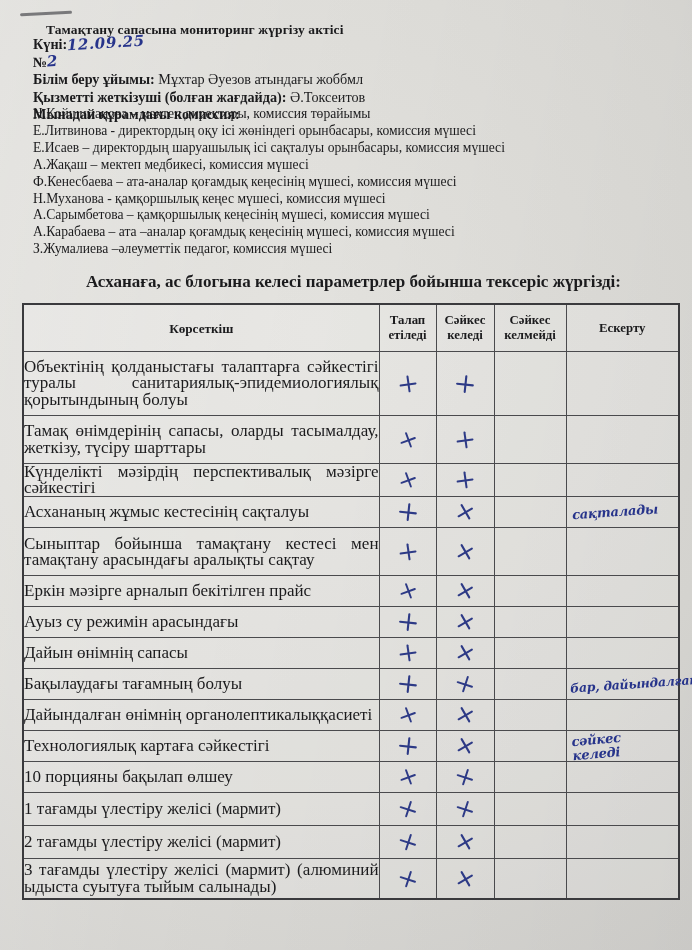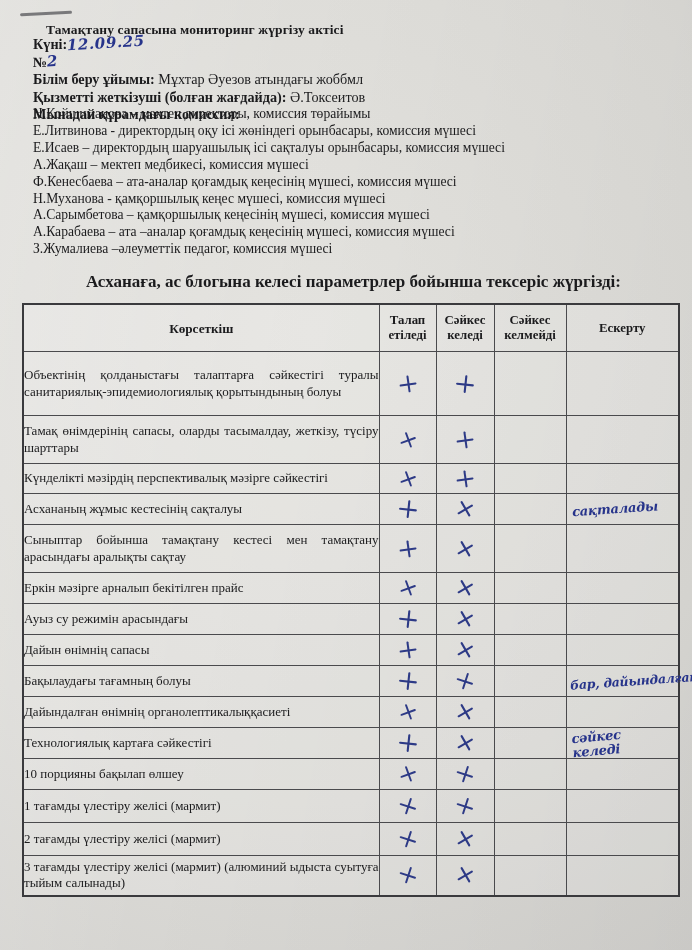--- a/index.html
+++ b/index.html
@@ -90,21 +90,21 @@
 
   thead th{
     height:46px;
     font-weight:bold;font-size:12.8px;
     line-height:15px;
     text-align:center;
   }
   thead th.h-ind{font-size:13.2px;}
 
   td.ind{
-    font-size:13px;line-height:16.2px;
+    font-size:17px;line-height:16.2px;
     padding:5px 7px 5px 9px;
     text-align:justify;
     text-justify:inter-word;
   }
   td.mark{position:relative;}
 
   
   .plus{
     position:absolute;left:50%;top:50%;
     width:17px;height:17px;

